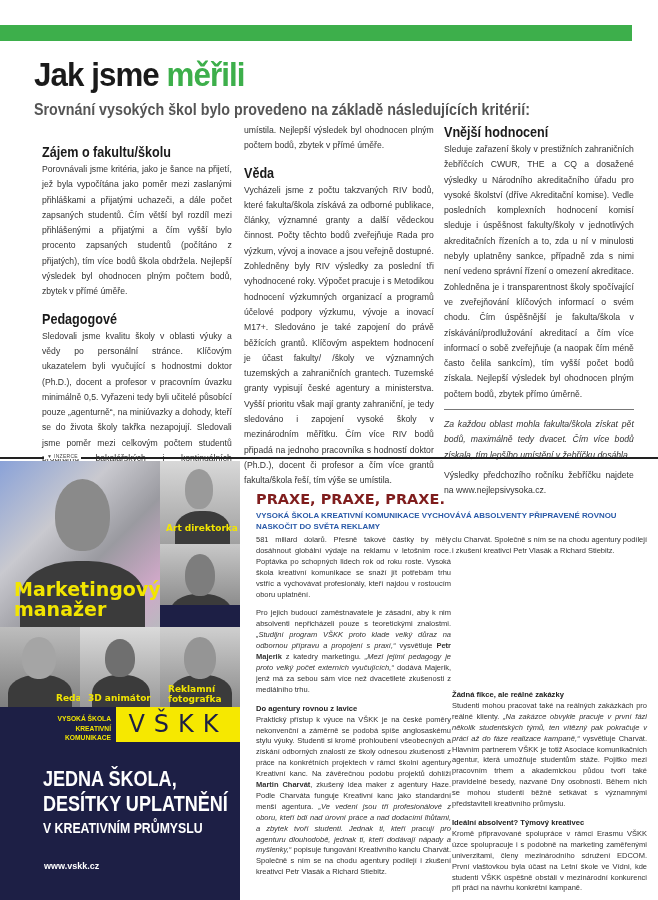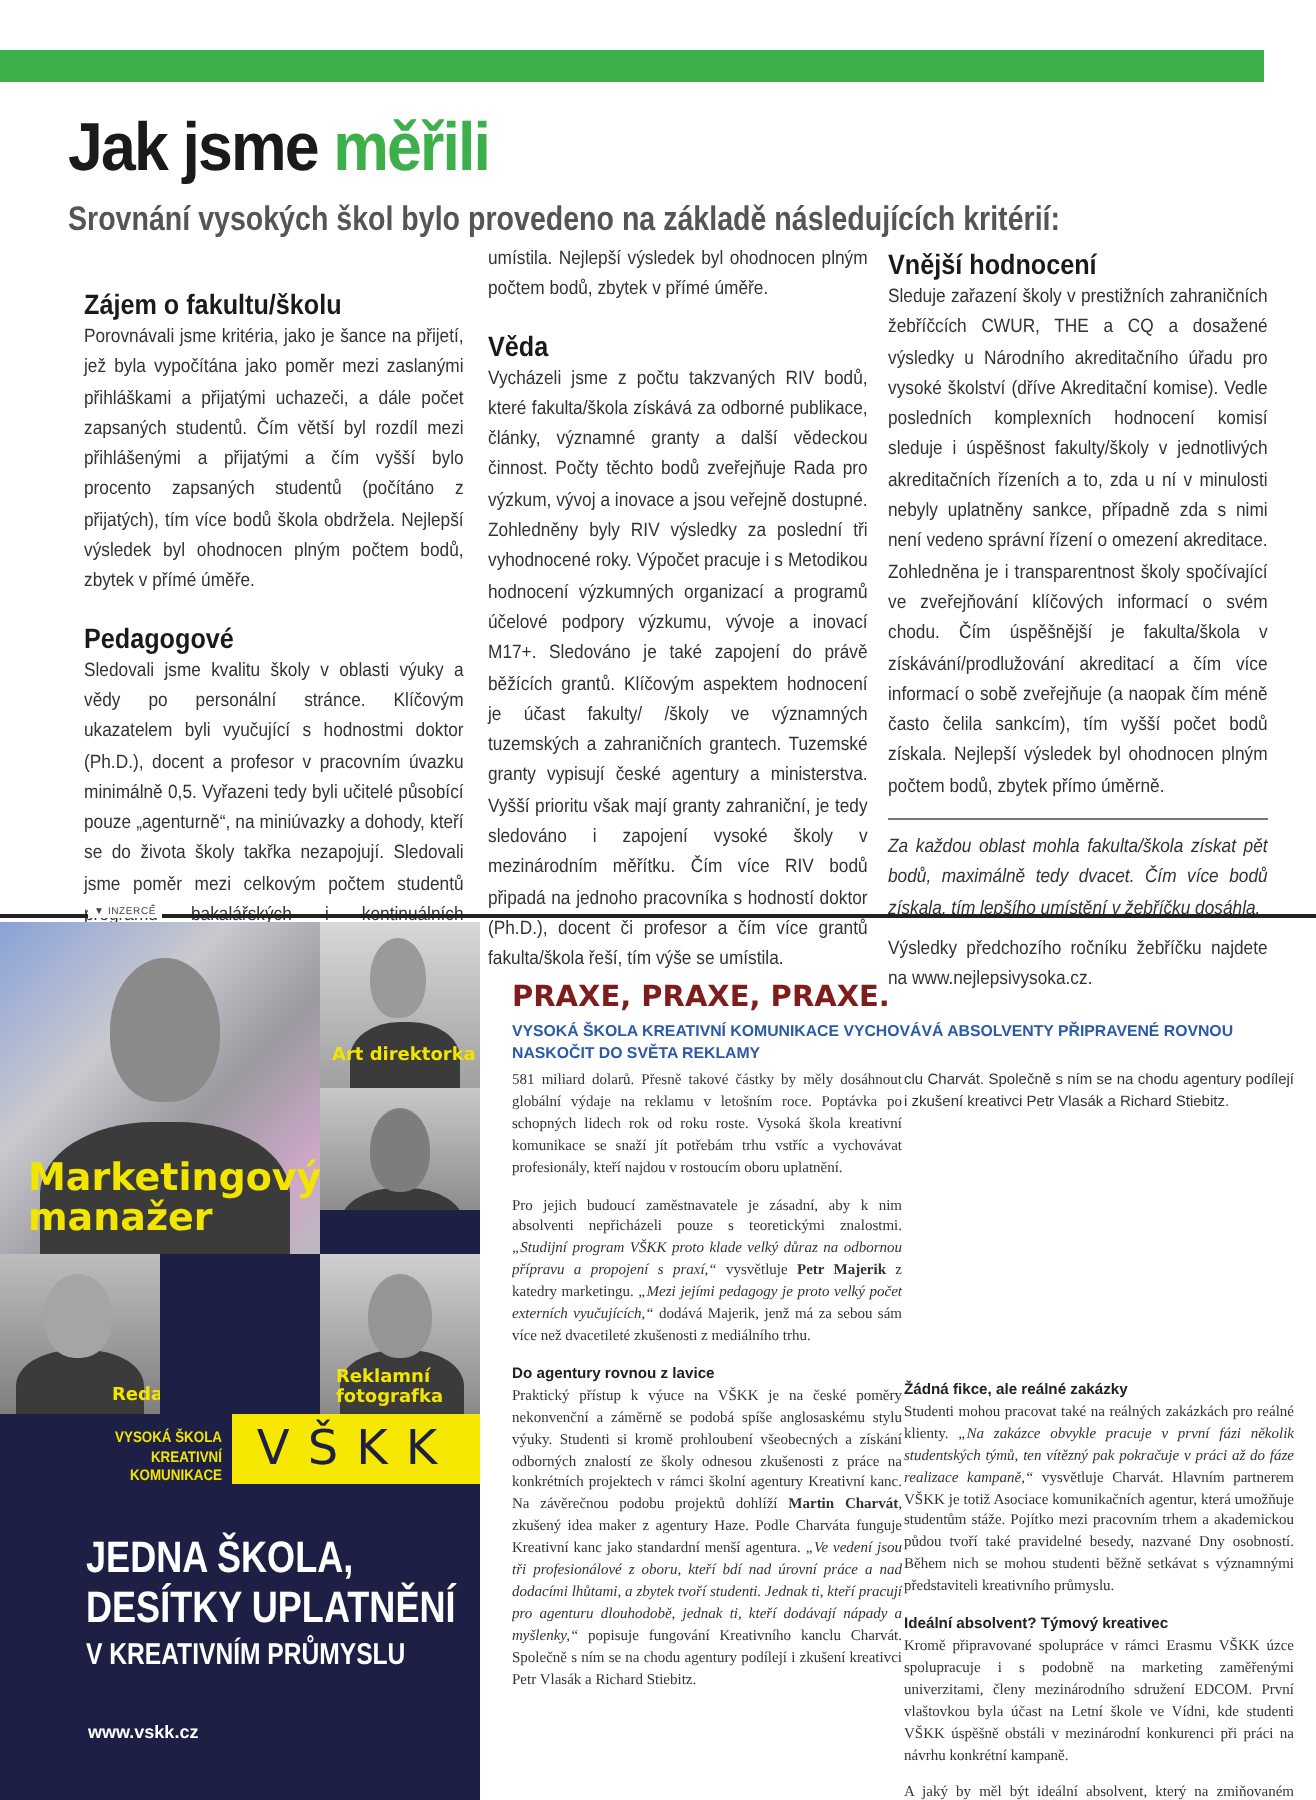--- a/index.html
+++ b/index.html
@@ -45,21 +45,21 @@
   .slogan .l1, .slogan .l2 { font-size: 22px; line-height: 25px; display: block; }
   .slogan .l3 { font-size: 15px; line-height: 20px; display: block; margin-top: 2px; }
   .ad-url { position: absolute; left: 44px; top: 400px; color: #fff; font-weight: 700; font-size: 9px; }
 
   
   .art-title { position: absolute; left: 256px; top: 491px; color: #7f1d1d; font-weight: 700; font-size: 14.5px; font-family: "DejaVu Sans", sans-serif; }
   .art-sub { position: absolute; left: 256px; top: 510px; width: 390px; color: #2a5aa8; font-weight: 700; font-size: 7.9px; line-height: 11px; font-family: Liberation Sans, sans-serif; }
   .acol { position: absolute; top: 535px; width: 195px; font-size: 7.5px; line-height: 10.9px; color: #333; text-align: justify; }
   .acol1 { left: 256px; }
   .acol2 { left: 452px; }
-  .acol p { margin-bottom: 8px; font-family: Liberation Serif, serif; }
+  .acol p { margin-bottom: 8px; }
   .acol h4 { font-size: 7.6px; font-weight: 700; color: #222; margin-top: 8px; }
   .acol h4 + p { margin-top: 0; }
   .acol em { font-style: italic; }
   .acol b { font-weight: 700; }
 </style>
 </head>
 <body>
 
 <div class="green-bar"></div>
 
@@ -107,20 +107,25 @@
   <div class="photo p-web">
     <div class="body-shape" style="left:10px;top:50px;width:62px;height:40px;"></div>
     <div class="head" style="left:25px;top:10px;width:30px;height:42px;background:#7d7d7d;"></div>
     <div class="role" style="left:6px;top:68px;">Webdesignér</div>
   </div>
   <div class="photo p-red">
     <div class="body-shape" style="left:8px;top:48px;width:64px;height:40px;"></div>
     <div class="head" style="left:22px;top:10px;width:34px;height:42px;background:#a5a5a5;"></div>
     <div class="role" style="left:8px;top:66px;padding-left:48px;">Redaktorka</div>
   </div>
+  <div class="photo p-3d">
+    <div class="body-shape" style="left:12px;top:48px;width:58px;height:40px;"></div>
+    <div class="head" style="left:25px;top:12px;width:30px;height:38px;background:#6f6f6f;"></div>
+    <div class="role" style="left:8px;top:66px;">3D animátor</div>
+  </div>
   <div class="photo p-fot">
     <div class="body-shape" style="left:10px;top:48px;width:62px;height:40px;"></div>
     <div class="head" style="left:24px;top:10px;width:32px;height:42px;background:#959595;"></div>
     <div class="role" style="left:8px;top:57px;width:60px;">Reklamní fotografka</div>
   </div>
 
   <div class="school-name">
     <div>VYSOKÁ ŠKOLA</div>
     <div>KREATIVNÍ</div>
     <div>KOMUNIKACE</div>

